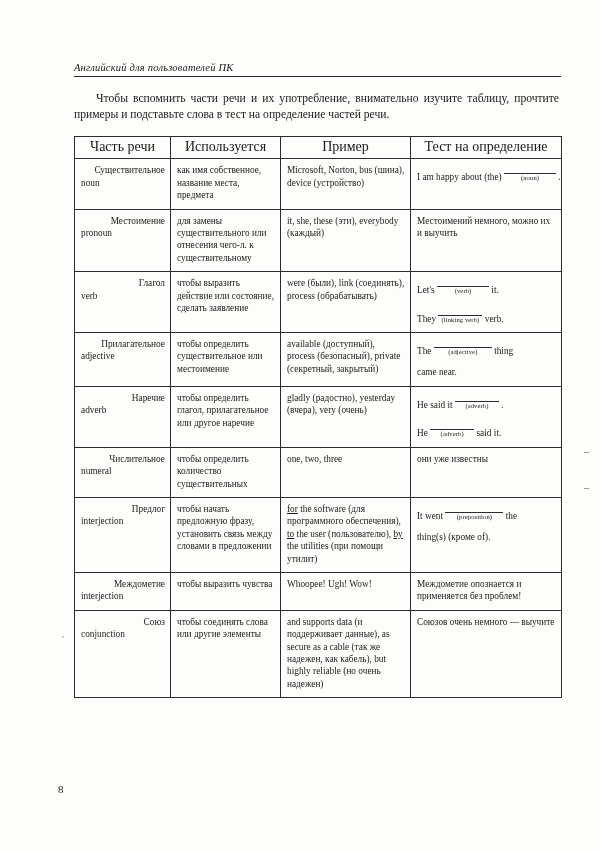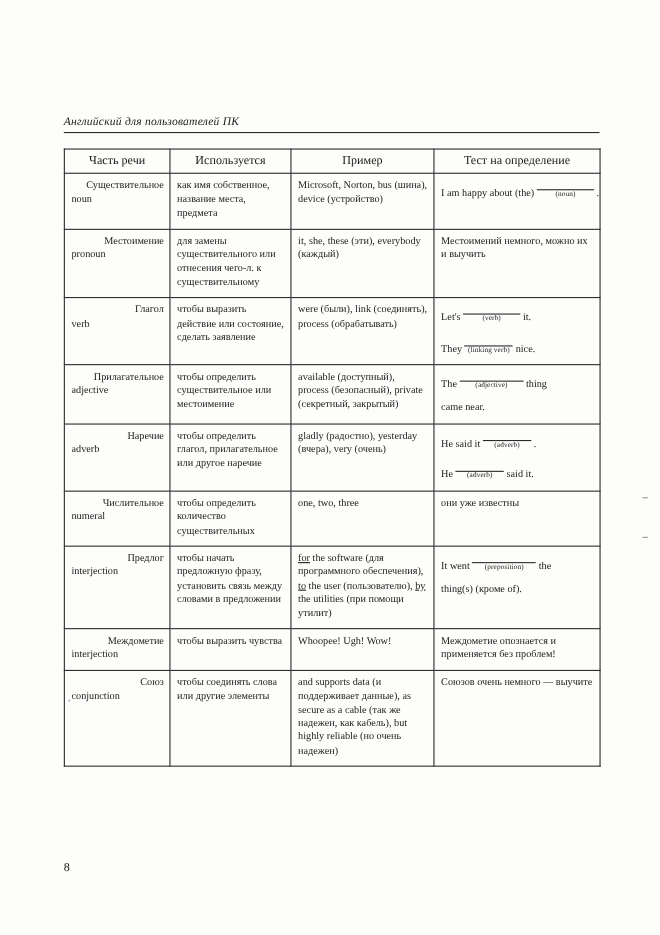--- a/index.html
+++ b/index.html
@@ -17,24 +17,23 @@
   }
   .page {
     position: absolute;
     left: 0; top: 0;
     width: 600px;
     height: 850px;
     background: #fdfdfb;
   }
   .content {
     position: absolute;
-    left: 58px;
+    left: 74px;
     top: 62px;
     width: 487px;
-    margin-top: 44px;
   }
   .running-head {
     font-family: "Liberation Serif", serif;
     font-style: italic;
     font-size: 10.5px;
     letter-spacing: 0.2px;
     padding-bottom: 3px;
     border-bottom: 1.1px solid #2b2b2b;
     width: 487px;
   }
@@ -55,21 +54,21 @@
   table.parts td, table.parts th {
     border: 0.9px solid #2b2b2b;
     vertical-align: top;
     padding: 5px 5px 7px 6px;
     font-size: 9.3px;
     line-height: 12.4px;
   }
   table.parts thead th {
     text-align: center;
     font-weight: normal;
-    font-size: 11px;
+    font-size: 14px;
     padding: 4px 3px 5px 3px;
     vertical-align: middle;
   }
   col.c1 { width: 96px; }
   col.c2 { width: 110px; }
   col.c3 { width: 130px; }
   col.c4 { width: 151px; }
 
   .cell-part .ru { display: block; text-align: right; }
   .cell-part .en { display: block; font-family: Liberation Serif, serif; }
@@ -125,20 +124,21 @@
 </style>
 </head>
 <body>
 
 <div class="page">
 
   <div class="content">
 
     <div class="running-head">Английский для пользователей ПК</div>
 
+    <div class="intro">Чтобы вспомнить части речи и их употребление, внимательно изучите таблицу, прочтите примеры и подставьте слова в тест на определение частей речи.</div>
 
     <table class="parts">
       <colgroup>
         <col class="c1">
           <col class="c2">
           <col class="c3">
           <col class="c4">
       </colgroup>
       <thead>
         <tr>
@@ -194,21 +194,21 @@
                 <span class="hint">(verb)</span>
               </span>
               <span>it.</span>
             </span>
             <div class="test-line test-line2">
               <span>They</span>
               <span class="hintwrap">
                 <span class="blank w2"></span>
                 <span class="hint">(linking verb)</span>
               </span>
-              <span>nice.</span>
+              <span>verb.</span>
             </div>
           </td>
         </tr>
 
         <tr>
           <td class="cell-part">
             <span class="ru">Прилагательное</span>
             <span class="en">adjective</span>
           </td>
           <td>чтобы определить существительное или местоимение</td>

